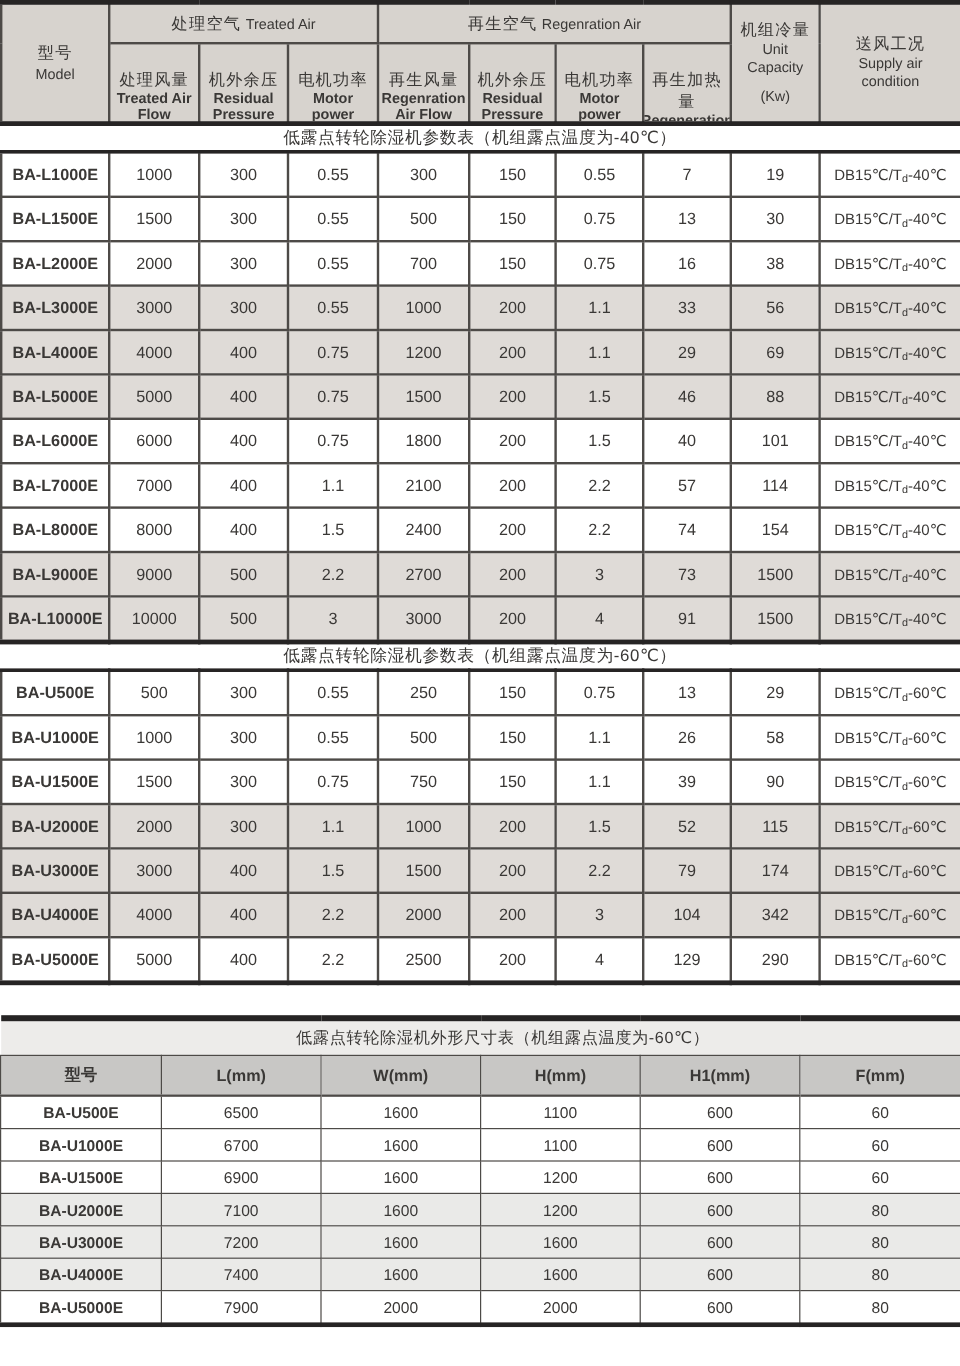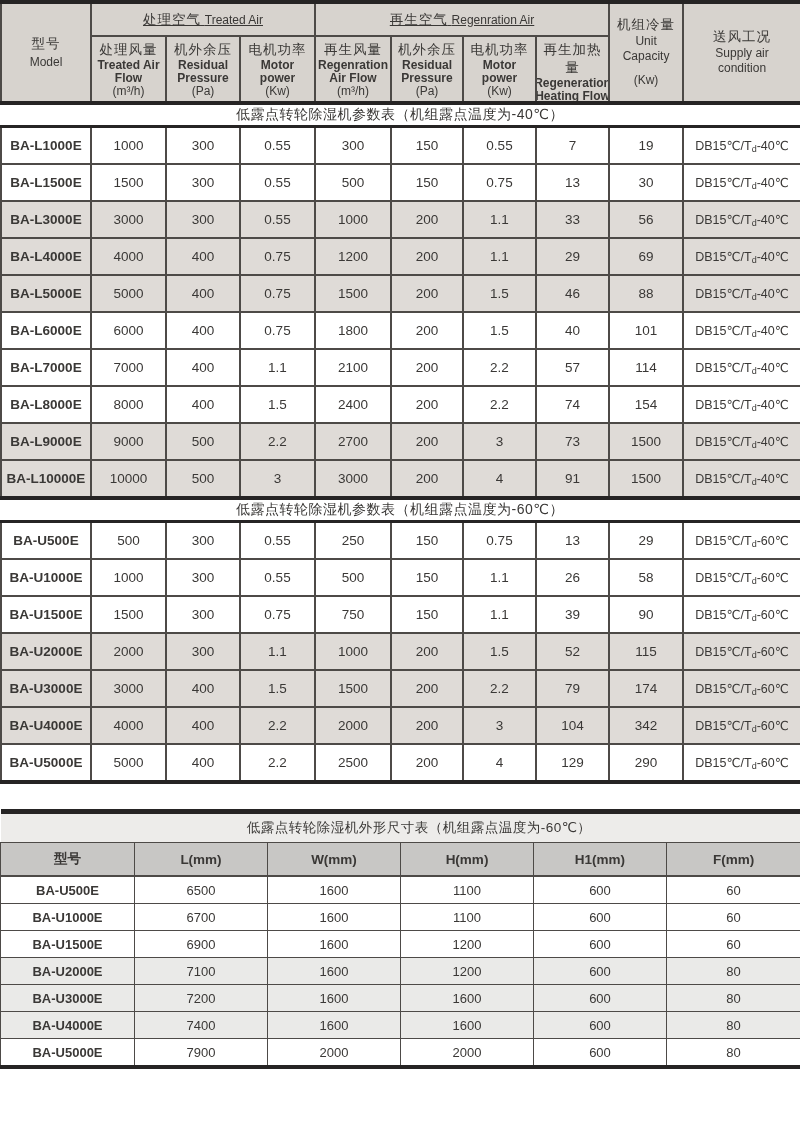--- a/index.html
+++ b/index.html
@@ -16,24 +16,24 @@
   td,th{overflow:hidden;}
 
   
   .ptable td, .ptable th, .htable th{
     border:2px solid var(--line,#4d4a47);
     text-align:center;
     vertical-align:middle;
   }
   .htable{border-top:4px solid var(--bar,#262424);border-bottom:4px solid var(--bar,#262424);}
   .htable th{background:var(--headbg,#d7d3ce);font-weight:400;padding:0;}
-  .htable .grp{height:31px;font-size:13.5px;text-decoration:underline;}
+  .htable .grp{height:31px;font-size:13.5px;}
   .htable .zh{font-size:13.5px;letter-spacing:1px;}
   .htable .en{font-size:12px;letter-spacing:0;}
-  .subwrap{display:flex;flex-direction:column;align-items:center;height:62px;padding:3px 1px;box-sizing:border-box;}
+  .subwrap{display:flex;flex-direction:column;align-items:center;height:62px;padding:20px 1px;box-sizing:border-box;}
   .subwrap .mid{flex:1;display:flex;flex-direction:column;justify-content:flex-start;align-items:center;line-height:1.1;font-weight:bold;}
   .subwrap .unit{font-size:12px;line-height:1.15;}
   .bigwrap{display:flex;flex-direction:column;align-items:center;justify-content:center;height:97px;padding:2px 1px;box-sizing:border-box;line-height:1.25;}
   .bigwrap .unit{font-size:12px;margin-top:9px;}
   .modelwrap{line-height:1.35;font-size:13.5px;}
 
   .sectitle{
     height:20px;display:flex;align-items:center;justify-content:center;
     font-size:14px;letter-spacing:.5px;
   }
@@ -191,20 +191,32 @@
         <tr>
           <td class="model">BA-L1500E</td>
           <td>1500</td>
           <td>300</td>
           <td>0.55</td>
           <td>500</td>
           <td>150</td>
           <td>0.75</td>
           <td>13</td>
           <td>30</td>
+          <td class="supply"><span>DB15℃/T</span><sub>d</sub><span>-40℃</span></td>
+        </tr>
+        <tr>
+          <td class="model">BA-L2000E</td>
+          <td>2000</td>
+          <td>300</td>
+          <td>0.55</td>
+          <td>700</td>
+          <td>150</td>
+          <td>0.75</td>
+          <td>16</td>
+          <td>38</td>
           <td class="supply"><span>DB15℃/T</span><sub>d</sub><span>-40℃</span></td>
         </tr>
         <tr class="shaded">
           <td class="model">BA-L3000E</td>
           <td>3000</td>
           <td>300</td>
           <td>0.55</td>
           <td>1000</td>
           <td>200</td>
           <td>1.1</td>

